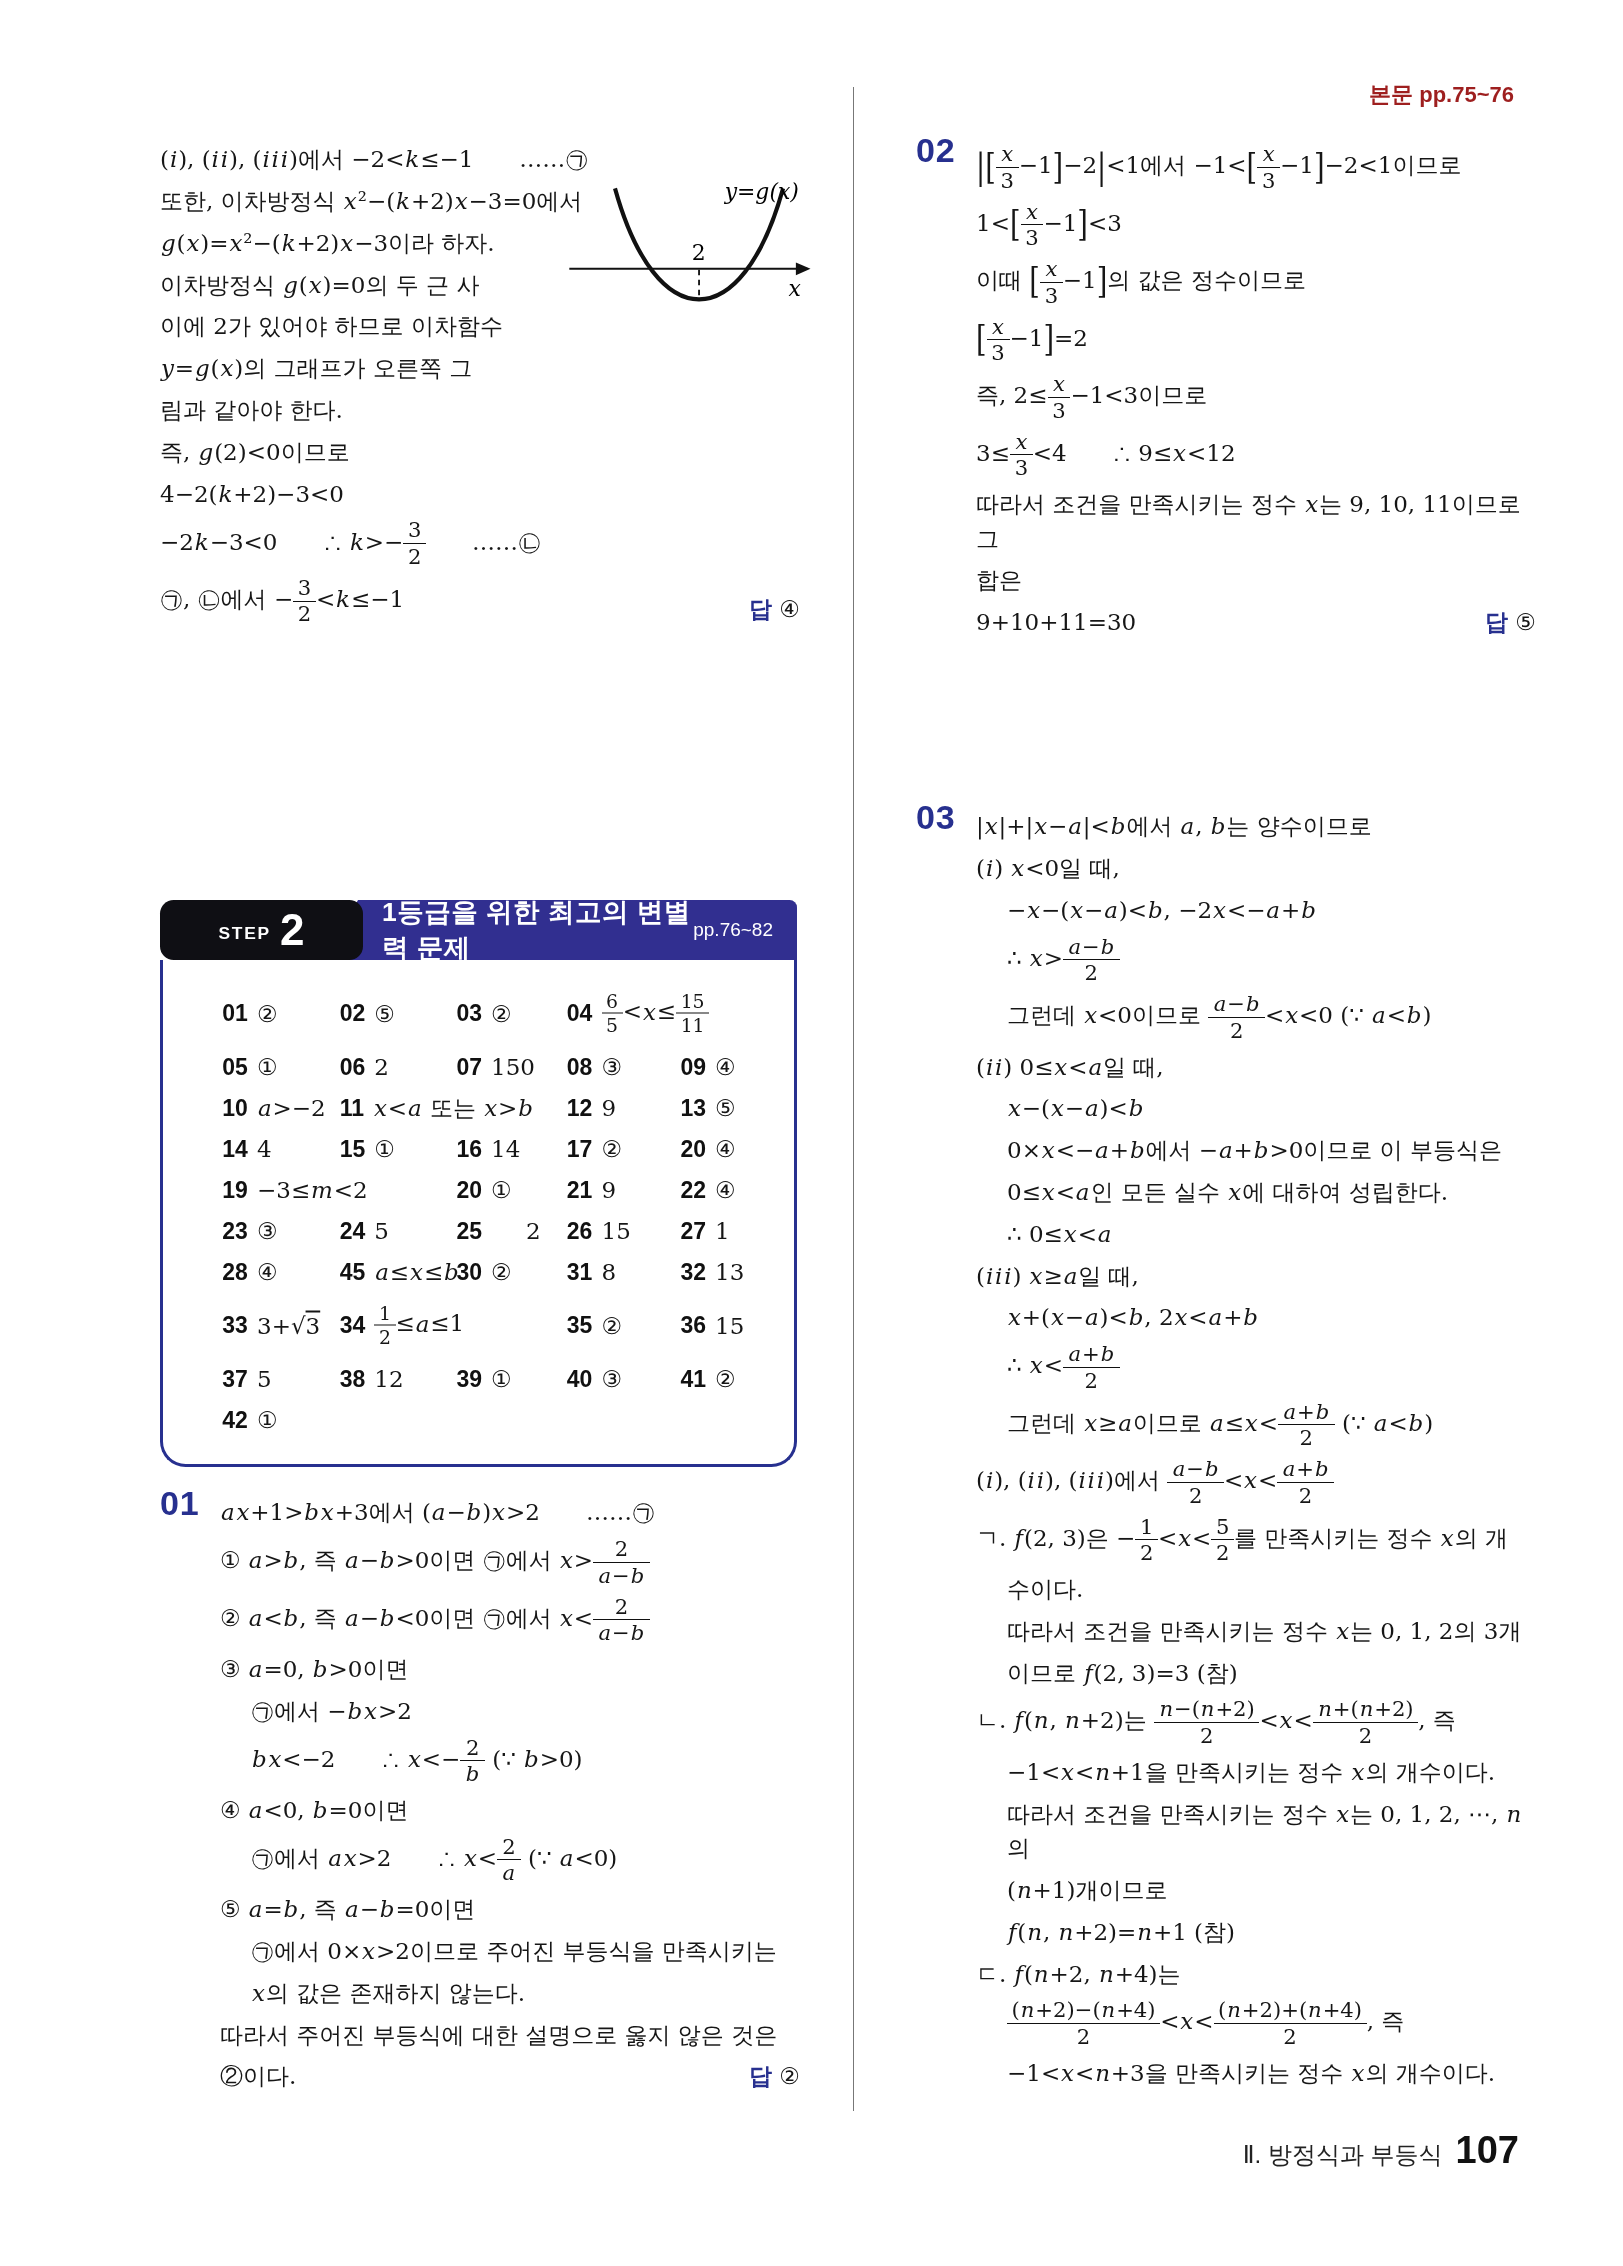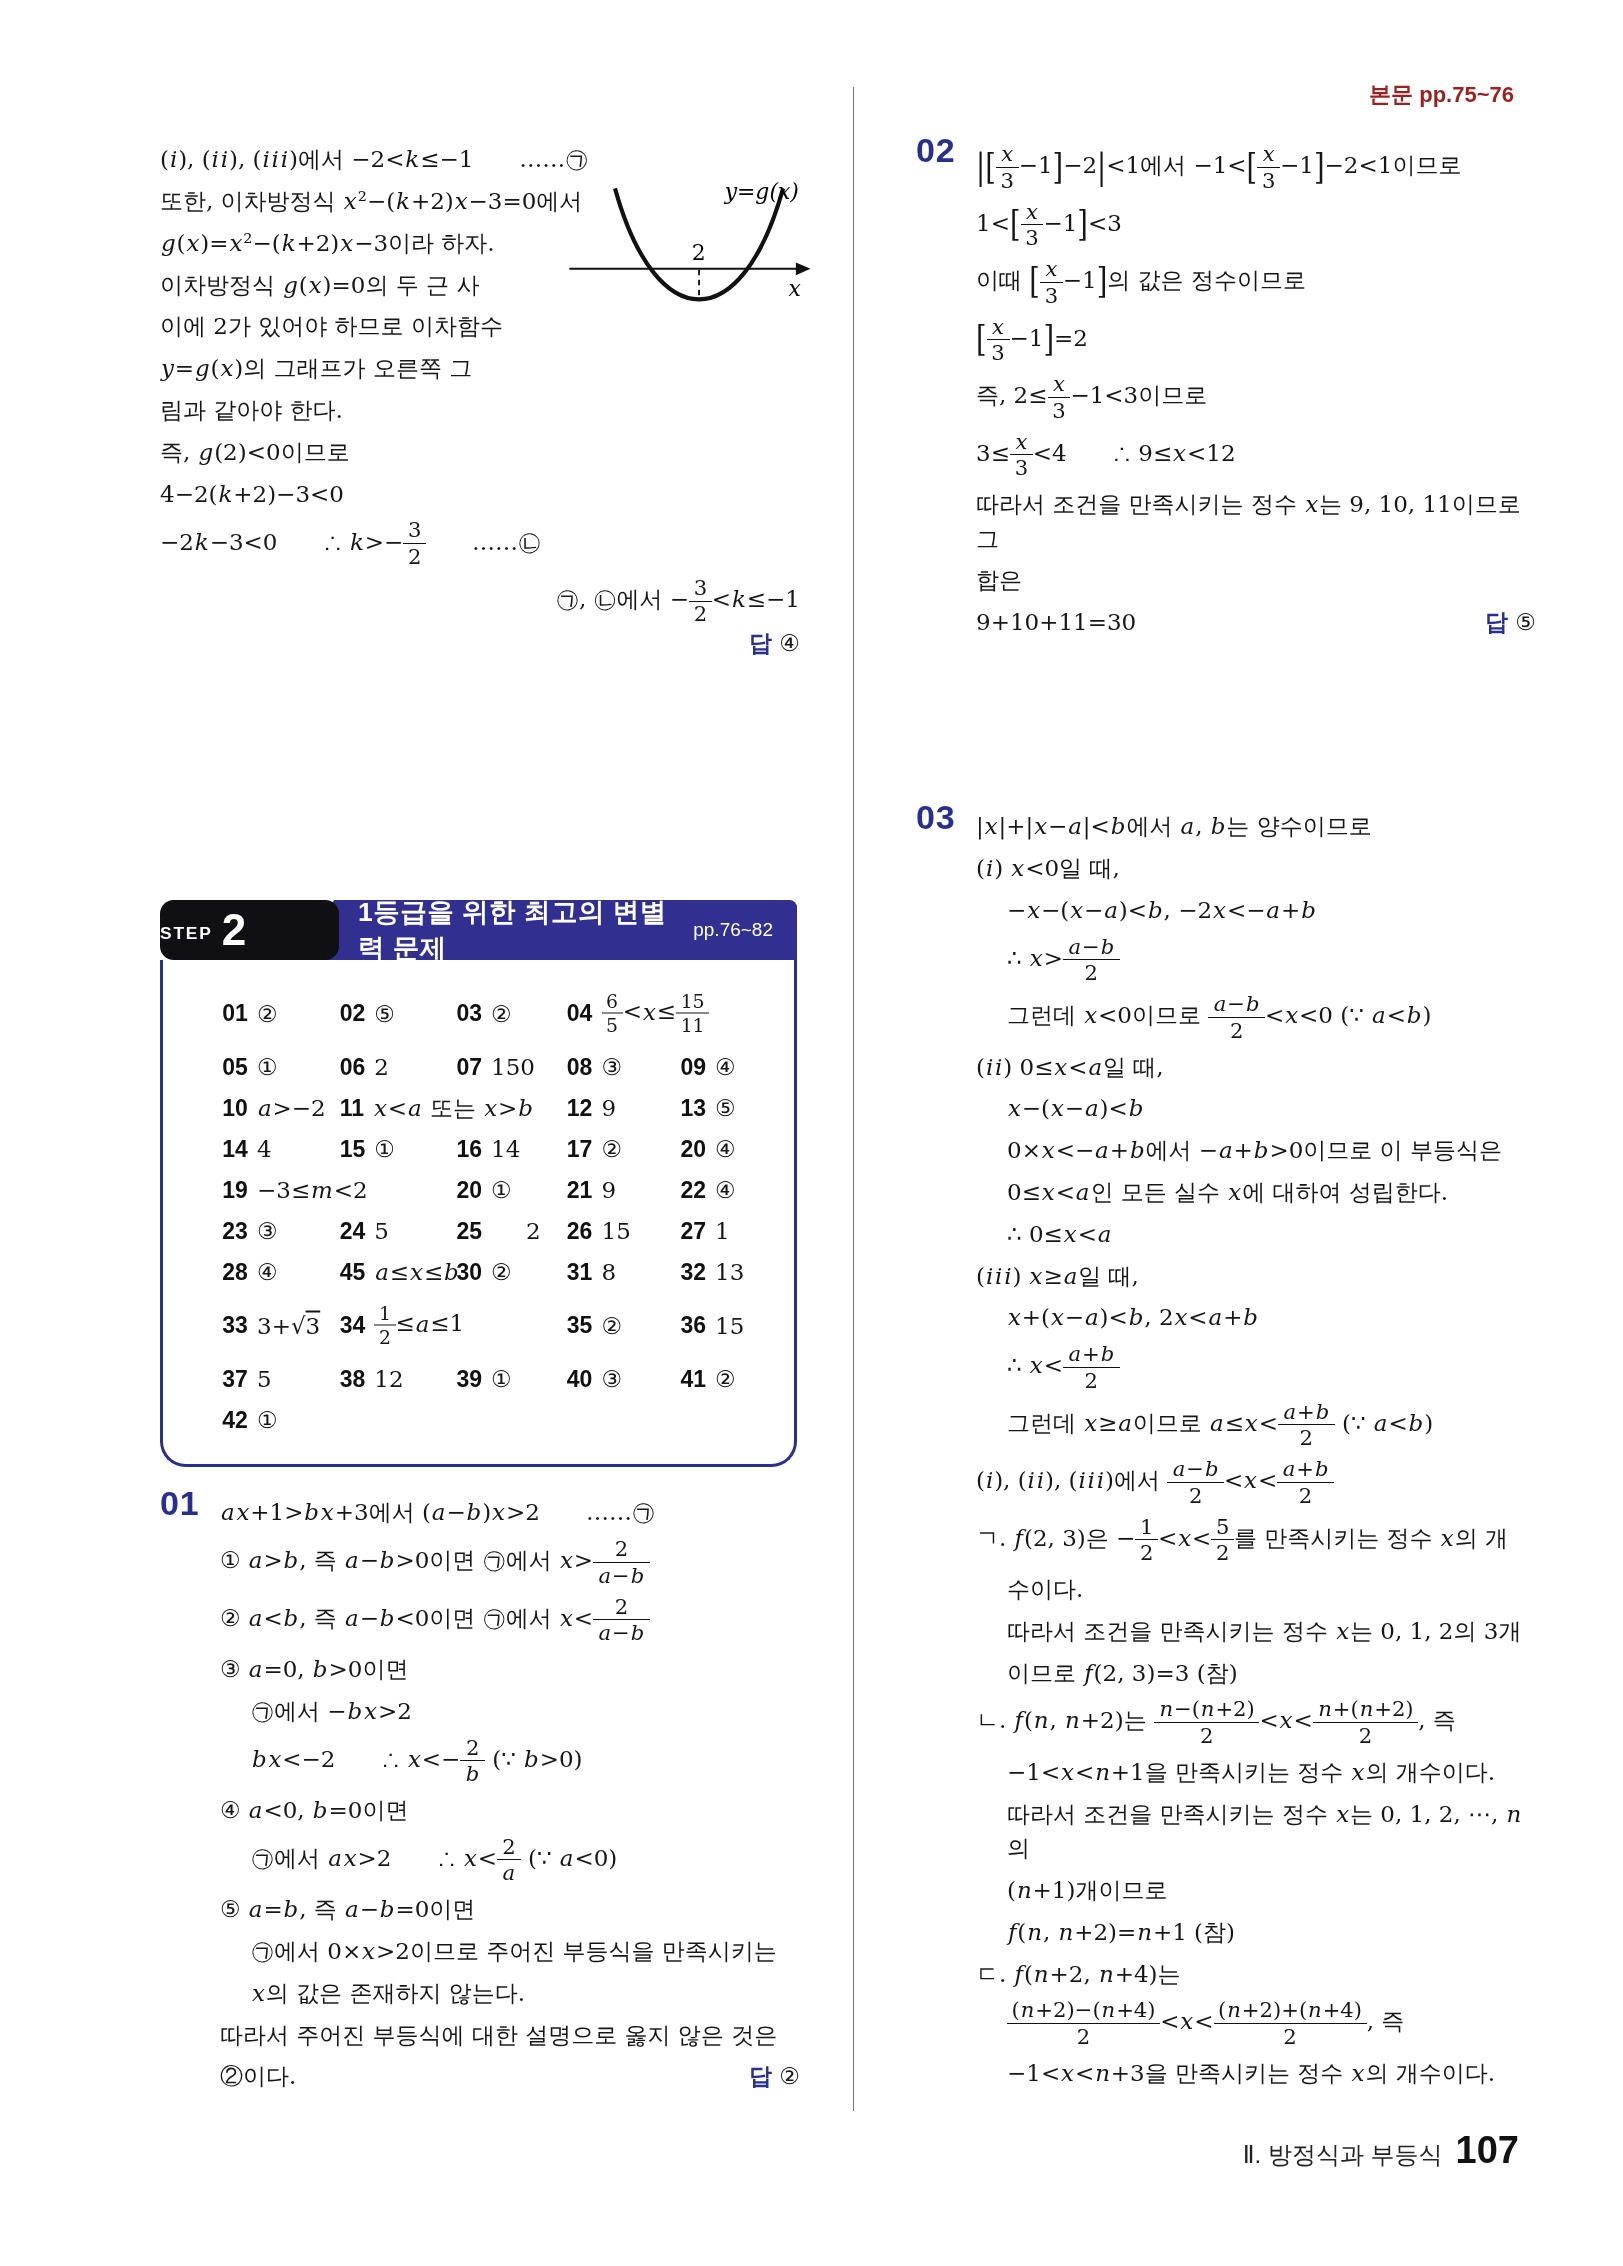--- a/index.html
+++ b/index.html
@@ -44,22 +44,22 @@
   #prob03{left:916px;top:802px;width:620px;}
 
   
   .graph{position:absolute;left:402px;top:44px;width:254px;height:143px;}
   .graph text{font-size:24px;font-style:italic;}
   .graph .tick{font-style:normal;}
 
   
   #stepbox{position:absolute;left:160px;top:900px;width:637px;}
   .step-head{display:flex;height:60px;position:relative;}
-  .step-chip{background:var(--chip);color:#fff;border-radius:13.7px;width:179px;z-index:2;
-     display:flex;align-items:center;gap:9.1px;}
+  .step-chip{background:var(--chip);color:#fff;border-radius:13.7px;width:203px;z-index:2;
+     display:flex;align-items:center;justify-content:center;gap:9.1px;}
   .step-chip .s1{font-family:"Liberation Sans","DejaVu Sans",sans-serif;font-size:17.4px;font-weight:700;letter-spacing:1.8px;margin-top:7.3px;}
   .step-chip .s2{font-family:"Liberation Sans","DejaVu Sans",sans-serif;font-size:44px;font-weight:800;line-height:1;}
   .step-bar{background:var(--bar);flex:1;margin-left:-38px;display:flex;align-items:center;color:#fff;
      clip-path:polygon(33px 0,100% 0,100% 100%,0 100%);border-radius:0 7.3px 0 0;padding-left:57px;}
   .sb-title{font-family:"Liberation Sans","DejaVu Sans",sans-serif;font-size:26.5px;font-weight:700;letter-spacing:0.5px;}
   .sb-pages{margin-left:auto;padding-right:24px;font-family:"Liberation Sans","DejaVu Sans",sans-serif;font-size:19px;}
   .step-body{border:3.2px solid var(--accent);border-top:none;border-radius:0 0 25.6px 25.6px;
      padding:20px 0 24px;position:relative;background:#fff;}
   .arow{position:relative;height:41px;}
   .arow.tall{height:66px;}
@@ -82,21 +82,21 @@
       <div class="line" style="margin-left: 0px;"><span class="lt">(<i>i</i>), (<i>i</i><i>i</i>), (<i>i</i><i>i</i><i>i</i>)에서 −2&lt;<i>k</i>≤−1　　……㉠</span></div>
       <div class="line" style="margin-left: 0px;"><span class="lt">또한, 이차방정식 <i>x</i>²−(<i>k</i>+2)<i>x</i>−3=0에서</span></div>
       <div class="line" style="margin-left: 0px;"><span class="lt"><i>g</i>(<i>x</i>)=<i>x</i>²−(<i>k</i>+2)<i>x</i>−3이라 하자.</span></div>
       <div class="line" style="margin-left: 0px;"><span class="lt">이차방정식 <i>g</i>(<i>x</i>)=0의 두 근 사</span></div>
       <div class="line" style="margin-left: 0px;"><span class="lt">이에 2가 있어야 하므로 이차함수</span></div>
       <div class="line" style="margin-left: 0px;"><span class="lt"><i>y</i>=<i>g</i>(<i>x</i>)의 그래프가 오른쪽 그</span></div>
       <div class="line" style="margin-left: 0px;"><span class="lt">림과 같아야 한다.</span></div>
       <div class="line" style="margin-left: 0px;"><span class="lt">즉, <i>g</i>(2)&lt;0이므로</span></div>
       <div class="line" style="margin-left: 0px;"><span class="lt">4−2(<i>k</i>+2)−3&lt;0</span></div>
       <div class="line" style="margin-left: 0px;"><span class="lt">−2<i>k</i>−3&lt;0　　∴ <i>k</i>&gt;−<span class="frac"><span class="fn">3</span><span class="fd">2</span></span>　　……㉡</span></div>
-      <div class="line ansline" style="margin-left: 0px; flex-direction: column;">
+      <div class="line ansline" style="margin-left: 0px;">
         <span class="lt">㉠, ㉡에서 −<span class="frac"><span class="fn">3</span><span class="fd">2</span></span>&lt;<i>k</i>≤−1</span>
         <span class="badge"><span class="dap">답</span> ④</span>
       </div>
     </div>
   <svg class="graph" viewBox="0 0 278 156">
     <line x1="8" y1="98" x2="260" y2="98" stroke="#111" stroke-width="2"></line>
     <polygon points="272,98 256,91 256,105" fill="#111"></polygon>
     <path d="M 58 10 C 103 172 197 172 242 10" fill="none" stroke="#111" stroke-width="4.5"></path>
     <line x1="150" y1="99" x2="150" y2="133" stroke="#111" stroke-width="2" stroke-dasharray="6 5"></line>
     <text class="tick" x="142" y="88">2</text>

